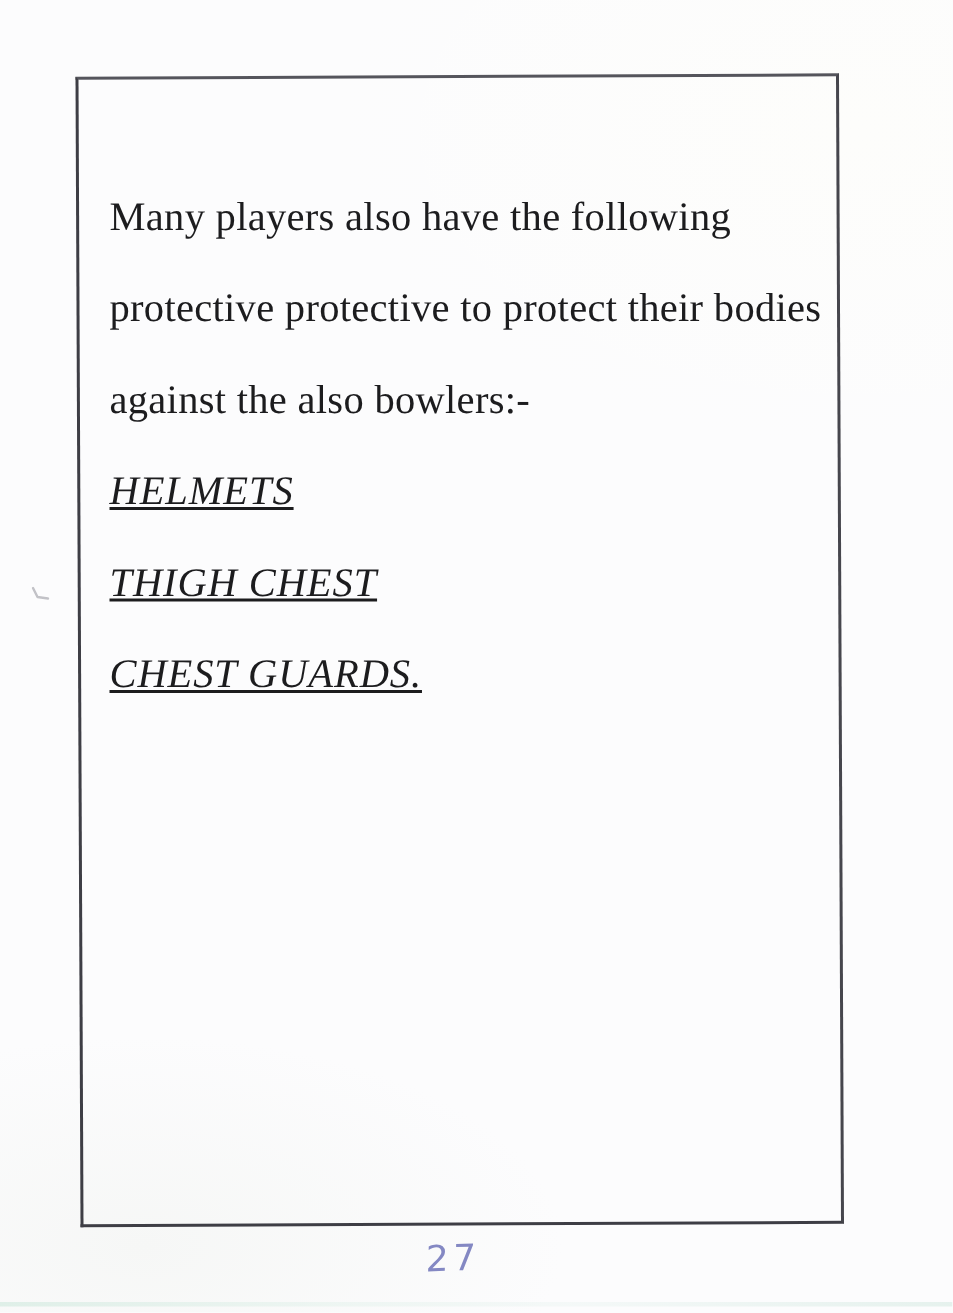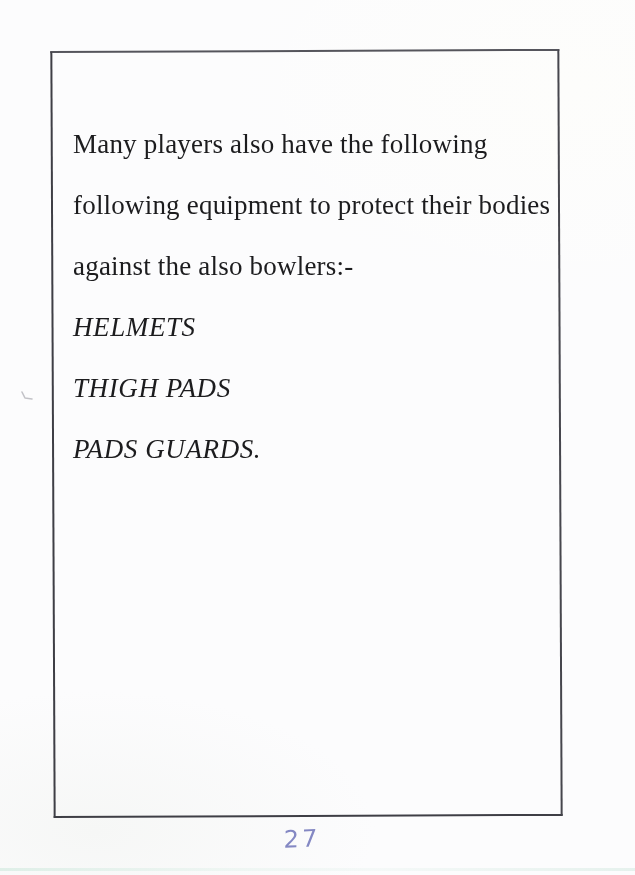--- a/index.html
+++ b/index.html
@@ -60,20 +60,21 @@
     white-space: nowrap;
   }
   .para-line {
     height: 61px;
     font-family: Liberation Serif, serif;
   }
   .equip-line {
     height: 61px;
     font-style: italic;
     letter-spacing: 0.6px;
+    text-decoration: underline;
   }
   .page-number {
     position: absolute;
     left: 262px;
     top: 824px;
     width: 80px;
     text-align: center;
     font-family: "DejaVu Sans", sans-serif;
     font-size: 24px;
     line-height: 30px;
@@ -93,26 +94,26 @@
 </style>
 </head>
 <body>
 
 <div class="scan-page">
 
   <div class="frame"></div>
 
   <div class="text-block">
     <div class="para-line">Many players also have the following</div>
-    <div class="para-line">following equipment to protect their bodies</div>
+    <div class="para-line">protective protective to protect their bodies</div>
     <div class="para-line">against the also bowlers:-</div>
 
     <div class="equip-line">HELMETS</div>
-    <div class="equip-line">THIGH PADS</div>
-    <div class="equip-line">PADS GUARDS.</div>
+    <div class="equip-line">THIGH CHEST</div>
+    <div class="equip-line">CHEST GUARDS.</div>
   </div>
 
   <svg class="pencil-mark" viewBox="0 0 16 13" xmlns="http://www.w3.org/2000/svg">
     <path d="M3 1 L6 7 L13 8" fill="none" stroke="#94949c" stroke-width="1.6" stroke-linecap="round" stroke-linejoin="round"></path>
   </svg>
 
   <div class="page-number">27</div>
 
   <div class="scan-bottom-edge"></div>
 

